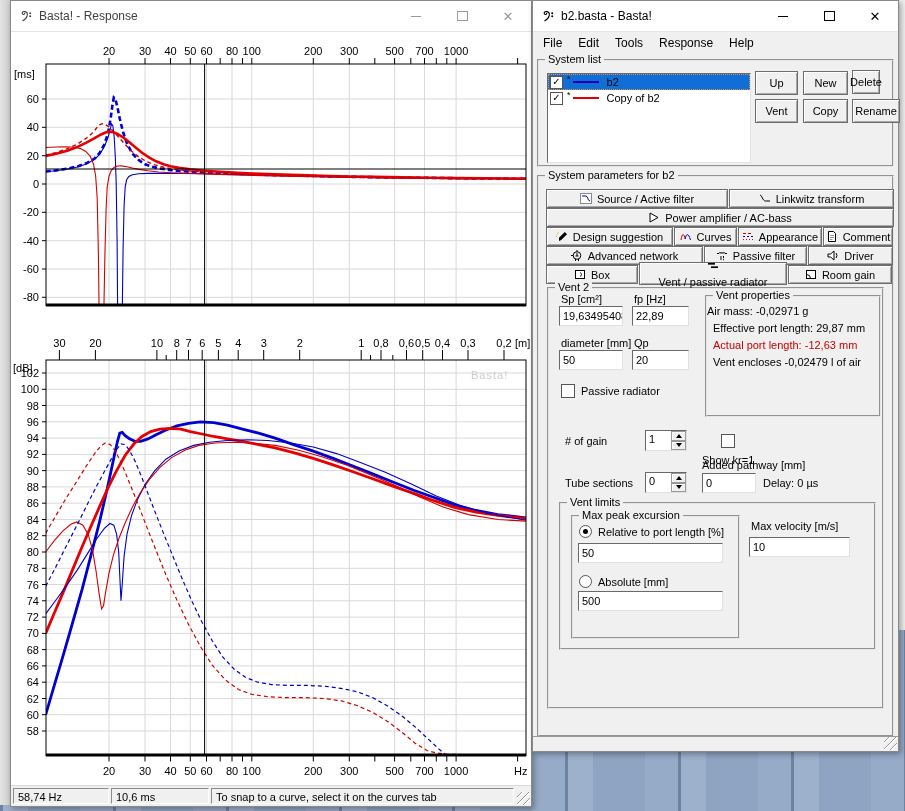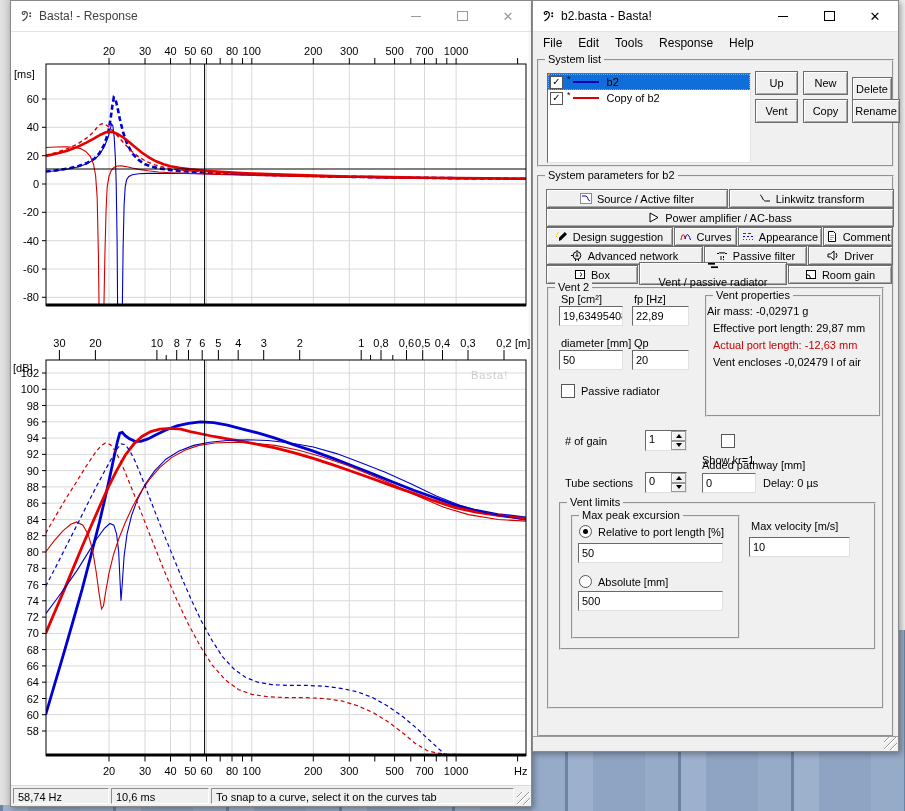--- a/index.html
+++ b/index.html
@@ -400,21 +400,21 @@
         <div class="lrow">
           <span class="cb">✓</span>
           <span class="star">*</span>
           <span class="swatch" style="background:#dd0000"></span>
           <span>Copy of b2</span>
         </div>
       </div>
     <div id="syslist-btns">
         <div class="btn" style="left: 216px; top: 10px; width: 43px; height: 24px;">Up</div>
         <div class="btn" style="left: 264px; top: 10px; width: 45px; height: 24px;">New</div>
-        <div class="btn" style="left: 313px; top: 16px; width: 40px; height: 24px;">Delete</div>
+        <div class="btn" style="left: 313px; top: 9px; width: 28px; height: 24px;">Delete</div>
         <div class="btn" style="left: 216px; top: 38px; width: 43px; height: 24px;">Vent</div>
         <div class="btn" style="left: 264px; top: 38px; width: 45px; height: 24px;">Copy</div>
         <div class="btn" style="left: 313px; top: 38px; width: 48px; height: 24px;">Rename</div>
       </div>
   </div>
 
   <div class="group" id="grp-params" style="left:4px;top:174px;width:353px;height:558px;">
     <span class="legend">System parameters for b2</span>
     <div id="tabs">
         <div class="tabrow">

